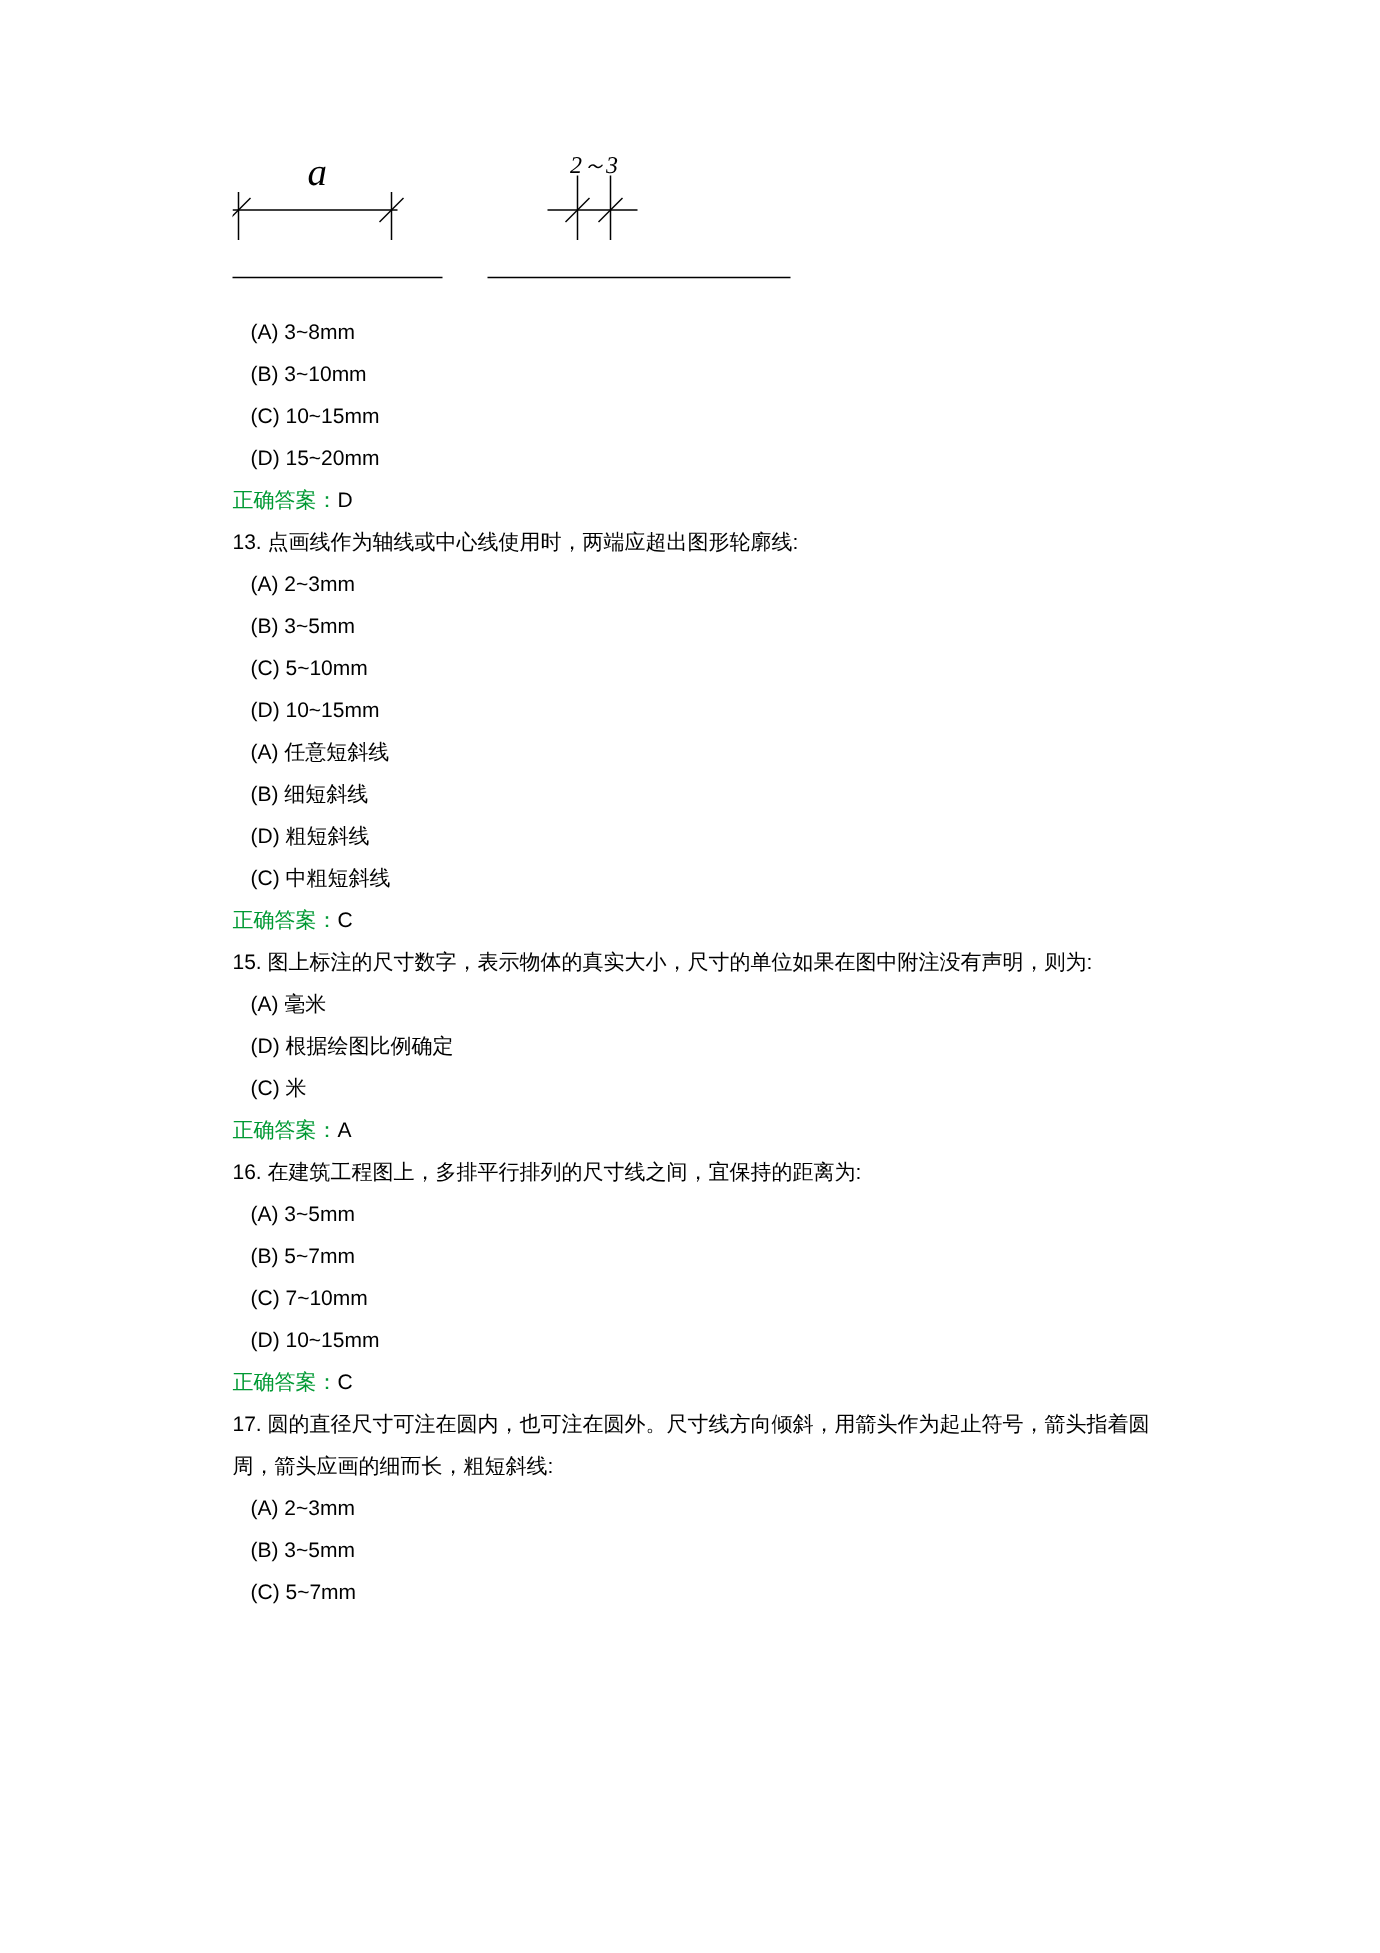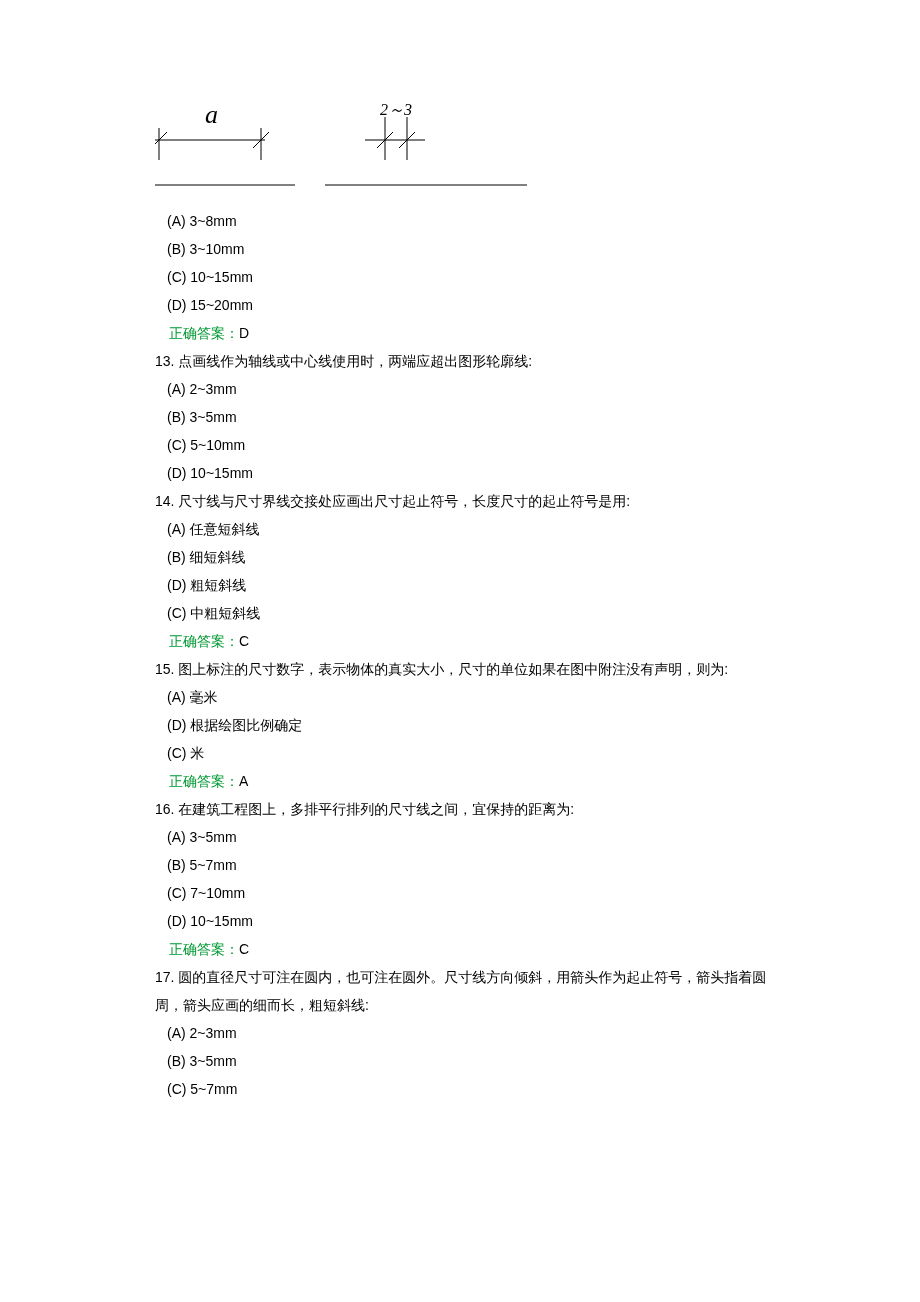--- a/index.html
+++ b/index.html
@@ -25,21 +25,20 @@
   }
   .option {
     padding-left: 12px;
   }
   .question {
     padding-left: 0;
   }
   .answer {
     color: #009933;
     padding-left: 0;
-    margin-left: 14px;
   }
   .answer .ans-val {
     color: #000;
   }
 </style>
 </head>
 <body>
 
 <div class="page">
 
@@ -75,21 +74,20 @@
   <div class="option">(C) 10~15mm</div>
   <div class="option">(D) 15~20mm</div>
   <div class="answer"><span>正确答案：</span><span class="ans-val">D</span></div>
 
   <div class="question"><span>13.</span> <span>点画线作为轴线或中心线使用时，两端应超出图形轮廓线:</span></div>
   <div class="option">(A) 2~3mm</div>
   <div class="option">(B) 3~5mm</div>
   <div class="option">(C) 5~10mm</div>
   <div class="option">(D) 10~15mm</div>
 
-  <div class="question"><span>14.</span> <span>尺寸线与尺寸界线交接处应画出尺寸起止符号，长度尺寸的起止符号是用:</span></div>
   <div class="option">(A) 任意短斜线</div>
   <div class="option">(B) 细短斜线</div>
   <div class="option">(D) 粗短斜线</div>
   <div class="option">(C) 中粗短斜线</div>
   <div class="answer"><span>正确答案：</span><span class="ans-val">C</span></div>
 
   <div class="question"><span>15.</span> <span>图上标注的尺寸数字，表示物体的真实大小，尺寸的单位如果在图中附注没有声明，则为:</span></div>
   <div class="option">(A) 毫米</div>
   <div class="option">(D) 根据绘图比例确定</div>
   <div class="option">(C) 米</div>

